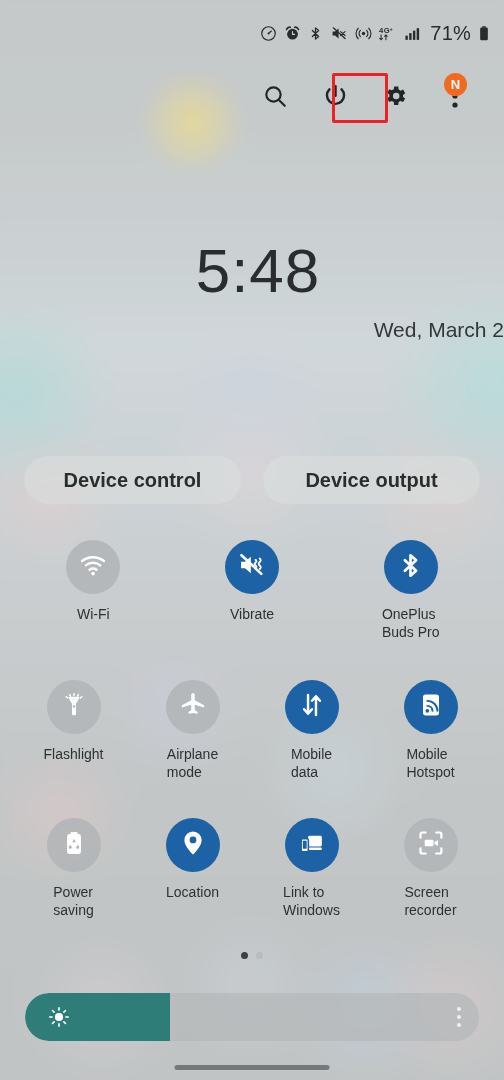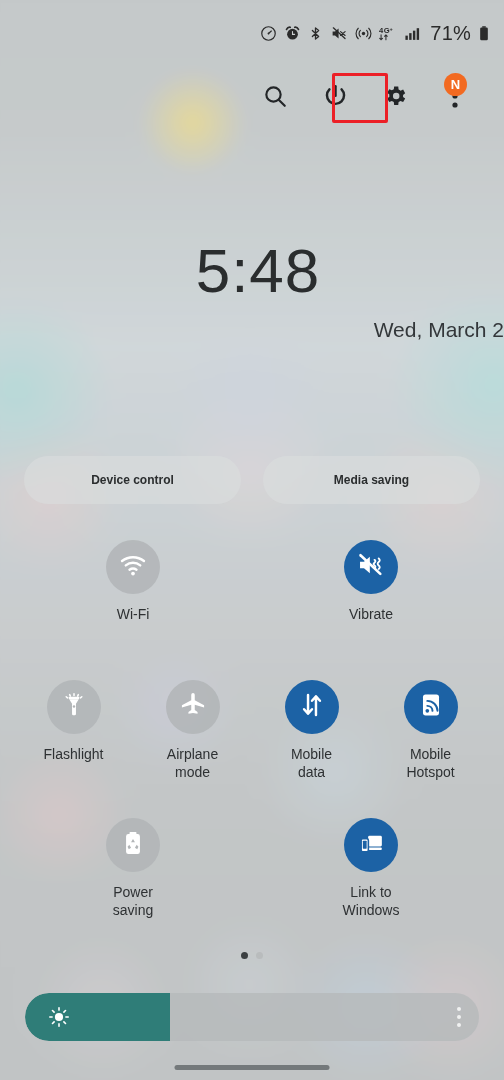--- a/index.html
+++ b/index.html
@@ -65,35 +65,35 @@
   #clockblock{ position:absolute; top:240px; left:0; right:0; text-align:center; }
   #clock{ font-size:62px; font-weight:300; color:#2a2d2e; line-height:1; letter-spacing:1px;padding-left:12px; }
   #date{ margin-top:16px; font-size:21px; color:#33373a; font-weight:400;text-align:right; }
 
   
   #pills{ position:absolute; top:456px; left:24px; right:24px; display:flex; gap:22px; }
   .pill{
     flex:1; height:48px; border-radius:24px;
     background:rgba(218,221,222,.60);
     display:flex; align-items:center; justify-content:center;
-    font-size:12px; font-weight:bold; color:#2a2d2e;
+    font-size:20px; font-weight:bold; color:#2a2d2e;
   }
 
   
   #tiles{ position:absolute; top:540px; left:14px; right:14px; }
   .tilerow{ display:flex; }
   .tile{ flex:1; display:flex; flex-direction:column; align-items:center; }
   .tile-circle{
     width:54px; height:54px; border-radius:50%;
     display:flex; align-items:center; justify-content:center;
   }
   .tile-circle.on{ background:#1c62a5; }
   .tile-circle.off{ background:rgba(178,181,183,.88); }
   .tile-label{
-    margin-top:11px; font-size:14px; line-height:18px; text-align:center;
+    margin-top:11px; font-size:14px; line-height:18px; 
     color:#2e3133; max-width:86px;
   }
   .r1 .tile{ height:140px; }
   .r2 .tile{ height:138px; }
   .r3 .tile{ height:138px; }
 
   
   #dots{ position:absolute; top:952px; left:0; right:0; display:flex; justify-content:center; gap:8px; }
   .dot{ width:7px; height:7px; border-radius:50%; background:#b9bcbd; }
   .dot.active{ background:#3c4042; }
@@ -223,21 +223,21 @@
 </div>
 <div id="power-highlight"></div>
 
 <div id="clockblock">
   <div id="clock">5:48</div>
   <div id="date">Wed, March 2</div>
 </div>
 
 <div id="pills">
   <div class="pill">Device control</div>
-  <div class="pill">Media saving</div>
+  <div class="pill">Device output</div>
 </div>
 
 <div id="tiles">
 
   <div class="tilerow r1">
     <div class="tile">
       <div class="tile-circle off">
         <span>
           <svg width="28" height="28" viewBox="0 0 24 24">
               <path d="M2.6 8.6a15 15 0 0118.8 0" fill="none" stroke="#fff" stroke-width="2.1" stroke-linecap="round"></path>
@@ -254,20 +254,30 @@
         <span>
           <svg width="28" height="28" viewBox="0 0 24 24">
               <path d="M2.6 9.2H6L11 5v14L6 14.8H2.6Z" fill="#fff"></path>
               <path d="M3 3.6 L20 19.6" stroke="#fff" stroke-width="2.2" stroke-linecap="round"></path>
               <path d="M15 7.6 q1.6 1.2 0 2.4 q-1.6 1.2 0 2.4 q1.6 1.2 0 2.4" fill="none" stroke="#fff" stroke-width="1.6" stroke-linecap="round"></path>
               <path d="M18.6 6.4 q1.8 1.5 0 3 q-1.8 1.5 0 3 q1.8 1.5 0 3" fill="none" stroke="#fff" stroke-width="1.6" stroke-linecap="round"></path>
             </svg>
         </span>
       </div>
       <div class="tile-label">Vibrate</div>
+    </div>
+    <div class="tile">
+      <div class="tile-circle on">
+        <span>
+          <svg width="27" height="27" viewBox="0 0 24 24">
+              <path d="M7 7.3 L17 16.7 L12 21 V3 L17 7.3 L7 16.7" fill="none" stroke="#fff" stroke-width="2.4" stroke-linejoin="round" stroke-linecap="round"></path>
+            </svg>
+        </span>
+      </div>
+      <div class="tile-label">OnePlus<br>Buds Pro</div>
     </div>
   </div>
 
   <div class="tilerow r2">
     <div class="tile">
       <div class="tile-circle off">
         <span>
           <svg width="26" height="26" viewBox="0 0 24 24">
               <path d="M7.6 6.6h8.8l-2.6 4.2v9.4a1.2 1.2 0 01-1.2 1.2h-1.2a1.2 1.2 0 01-1.2-1.2v-9.4z" fill="#fff"></path>
               <rect x="7" y="4.4" width="10" height="2.2" rx="1" fill="#fff"></rect>
@@ -325,29 +335,52 @@
               <path d="M8.6 13.6l1.6 2.8-2.1 1.3-1.1-2.3z" fill="#b2b5b7"></path>
               <path d="M15.4 13.6l-1.6 2.8 2.1 1.3 1.1-2.3z" fill="#b2b5b7"></path>
             </svg>
         </span>
       </div>
       <div class="tile-label">Power<br>saving</div>
     </div>
     <div class="tile">
       <div class="tile-circle on">
         <span>
+          <svg width="28" height="28" viewBox="0 0 24 24">
+              <path d="M12 2.2a7.4 7.4 0 00-7.4 7.4c0 5.5 7.4 12.2 7.4 12.2s7.4-6.7 7.4-12.2A7.4 7.4 0 0012 2.2z" fill="#fff"></path>
+              <circle cx="12" cy="9.4" r="2.9" fill="#1c62a5"></circle>
+            </svg>
+        </span>
+      </div>
+      <div class="tile-label">Location</div>
+    </div>
+    <div class="tile">
+      <div class="tile-circle on">
+        <span>
           <svg width="27" height="27" viewBox="0 0 24 24">
               <rect x="9" y="5.2" width="12.2" height="9.4" rx="1.2" fill="#fff"></rect>
               <rect x="9" y="15.6" width="12.2" height="2.2" rx="1" fill="#fff"></rect>
               <rect x="2.8" y="7.8" width="6.4" height="11.6" rx="1.4" fill="#fff" stroke="#1c62a5" stroke-width="1.4"></rect>
               <rect x="4.3" y="9.6" width="3.4" height="7" rx="0.5" fill="#1c62a5"></rect>
             </svg>
         </span>
       </div>
       <div class="tile-label">Link to<br>Windows</div>
+    </div>
+    <div class="tile">
+      <div class="tile-circle off">
+        <span>
+          <svg width="28" height="28" viewBox="0 0 24 24">
+              <path d="M3 7.4V4.6a1.6 1.6 0 011.6-1.6h2.8M20.9 7.4V4.6a1.6 1.6 0 00-1.6-1.6h-2.8M3 16.6v2.8a1.6 1.6 0 001.6 1.6h2.8M20.9 16.6v2.8a1.6 1.6 0 01-1.6 1.6h-2.8" fill="none" stroke="#fff" stroke-width="1.9" stroke-linecap="round"></path>
+              <rect x="6.6" y="9.2" width="7.6" height="5.6" rx="1.1" fill="#fff"></rect>
+              <path d="M15 11.2l3-1.8v5.2l-3-1.8z" fill="#fff"></path>
+            </svg>
+        </span>
+      </div>
+      <div class="tile-label">Screen<br>recorder</div>
     </div>
   </div>
 </div>
 
 <div id="dots">
   <span class="dot active"></span>
   <span class="dot"></span>
 </div>
 
 <div id="brightness">

